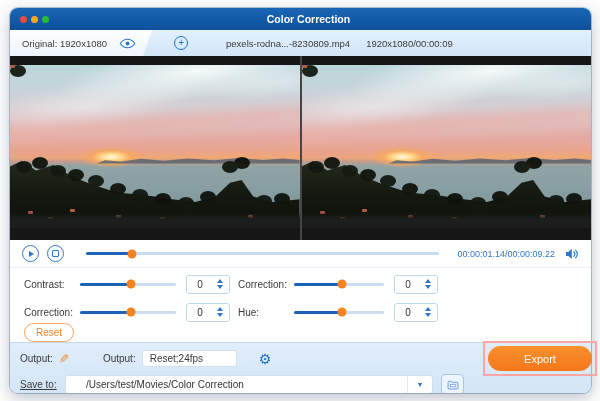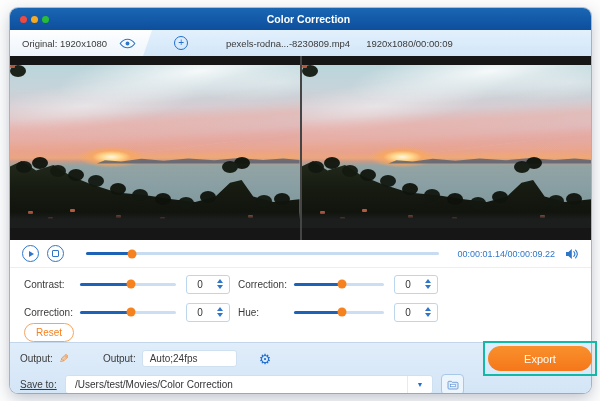--- a/index.html
+++ b/index.html
@@ -96,26 +96,26 @@
   .bottombar{flex:1;background:linear-gradient(#e0edfa,#d2e4f6);border-top:1px solid #c3d6ea;padding:6px 10px;box-sizing:border-box;font-size:10px;color:#3a3a3a;position:relative;}
   .brow{display:flex;align-items:center;height:19px;}
   .brow1 .fname{margin-left:6px;}
   .pencil{margin-left:6px;color:#f5821f;font-size:12px;display:inline-block;transform:scaleX(-1);cursor:pointer;}
   .fmt-label{margin-left:34px;}
   .fmt-field{margin-left:6px;width:95px;height:17px;background:#fff;border:1px solid #cfe0f0;border-radius:3px;display:flex;align-items:center;padding:0 7px;box-sizing:border-box;cursor:pointer;}
   .gear{margin-left:22px;color:#1f6fd0;font-size:14px;line-height:14px;cursor:pointer;}
   .brow2{margin-top:7px;}
   .saveto-label{width:45px;flex:0 0 auto;text-decoration:underline;}
   .path-input{width:368px;height:19px;background:#fff;border:1px solid #cfe0f0;border-radius:3px;display:flex;align-items:center;box-sizing:border-box;cursor:text;}
-  .path-text{flex:1;padding:0 9px;color:#333;white-space:nowrap;overflow:hidden;}
+  .path-text{flex:1;padding:0 20px;color:#333;white-space:nowrap;overflow:hidden;}
   .dd{width:24px;height:100%;border-left:1px solid #e2ecf6;display:flex;align-items:center;justify-content:center;color:#1f6fd0;font-size:7px;cursor:pointer;}
   .folder-btn{margin-left:8px;width:21px;height:19px;border:1px solid #a8c8e8;border-radius:4px;background:#ecf4fc;display:flex;align-items:center;justify-content:center;cursor:pointer;}
 
   
-  .export-annotation{position:absolute;left:483px;top:341px;width:114px;height:35px;border:2px solid #14b8a6;box-sizing:border-box;z-index:10;}
+  .export-annotation{position:absolute;left:483px;top:341px;width:114px;height:35px;border:2px solid #fca5a5;box-sizing:border-box;z-index:10;}
   .export-btn{position:absolute;inset:3px;border-radius:13px;background:linear-gradient(#f9902c,#f5771a);
     color:#fff;font-size:11px;display:flex;align-items:center;justify-content:center;cursor:pointer;border:none;}
 </style>
 </head>
 <body>
 
 <div id="canvas">
   <div class="window">
 
     <div class="titlebar">
@@ -252,21 +252,21 @@
       </div>
       <div class="reset-btn">Reset</div>
     </div>
 
     <div class="bottombar">
       <div class="brow brow1">
         <span>Output:</span>
         <span class="pencil">✎</span>
         <span class="fmt-label">Output:</span>
         <span class="fmt-field">
-          <span>Auto;24fps</span>
+          <span>Reset;24fps</span>
         </span>
         <span class="gear">⚙</span>
       </div>
       <div class="brow brow2">
         <span class="saveto-label">Save to:</span>
         <div class="path-input">
           <span class="path-text">/Users/test/Movies/Color Correction</span>
           <span class="dd">
             <span>▼</span>
           </span>

